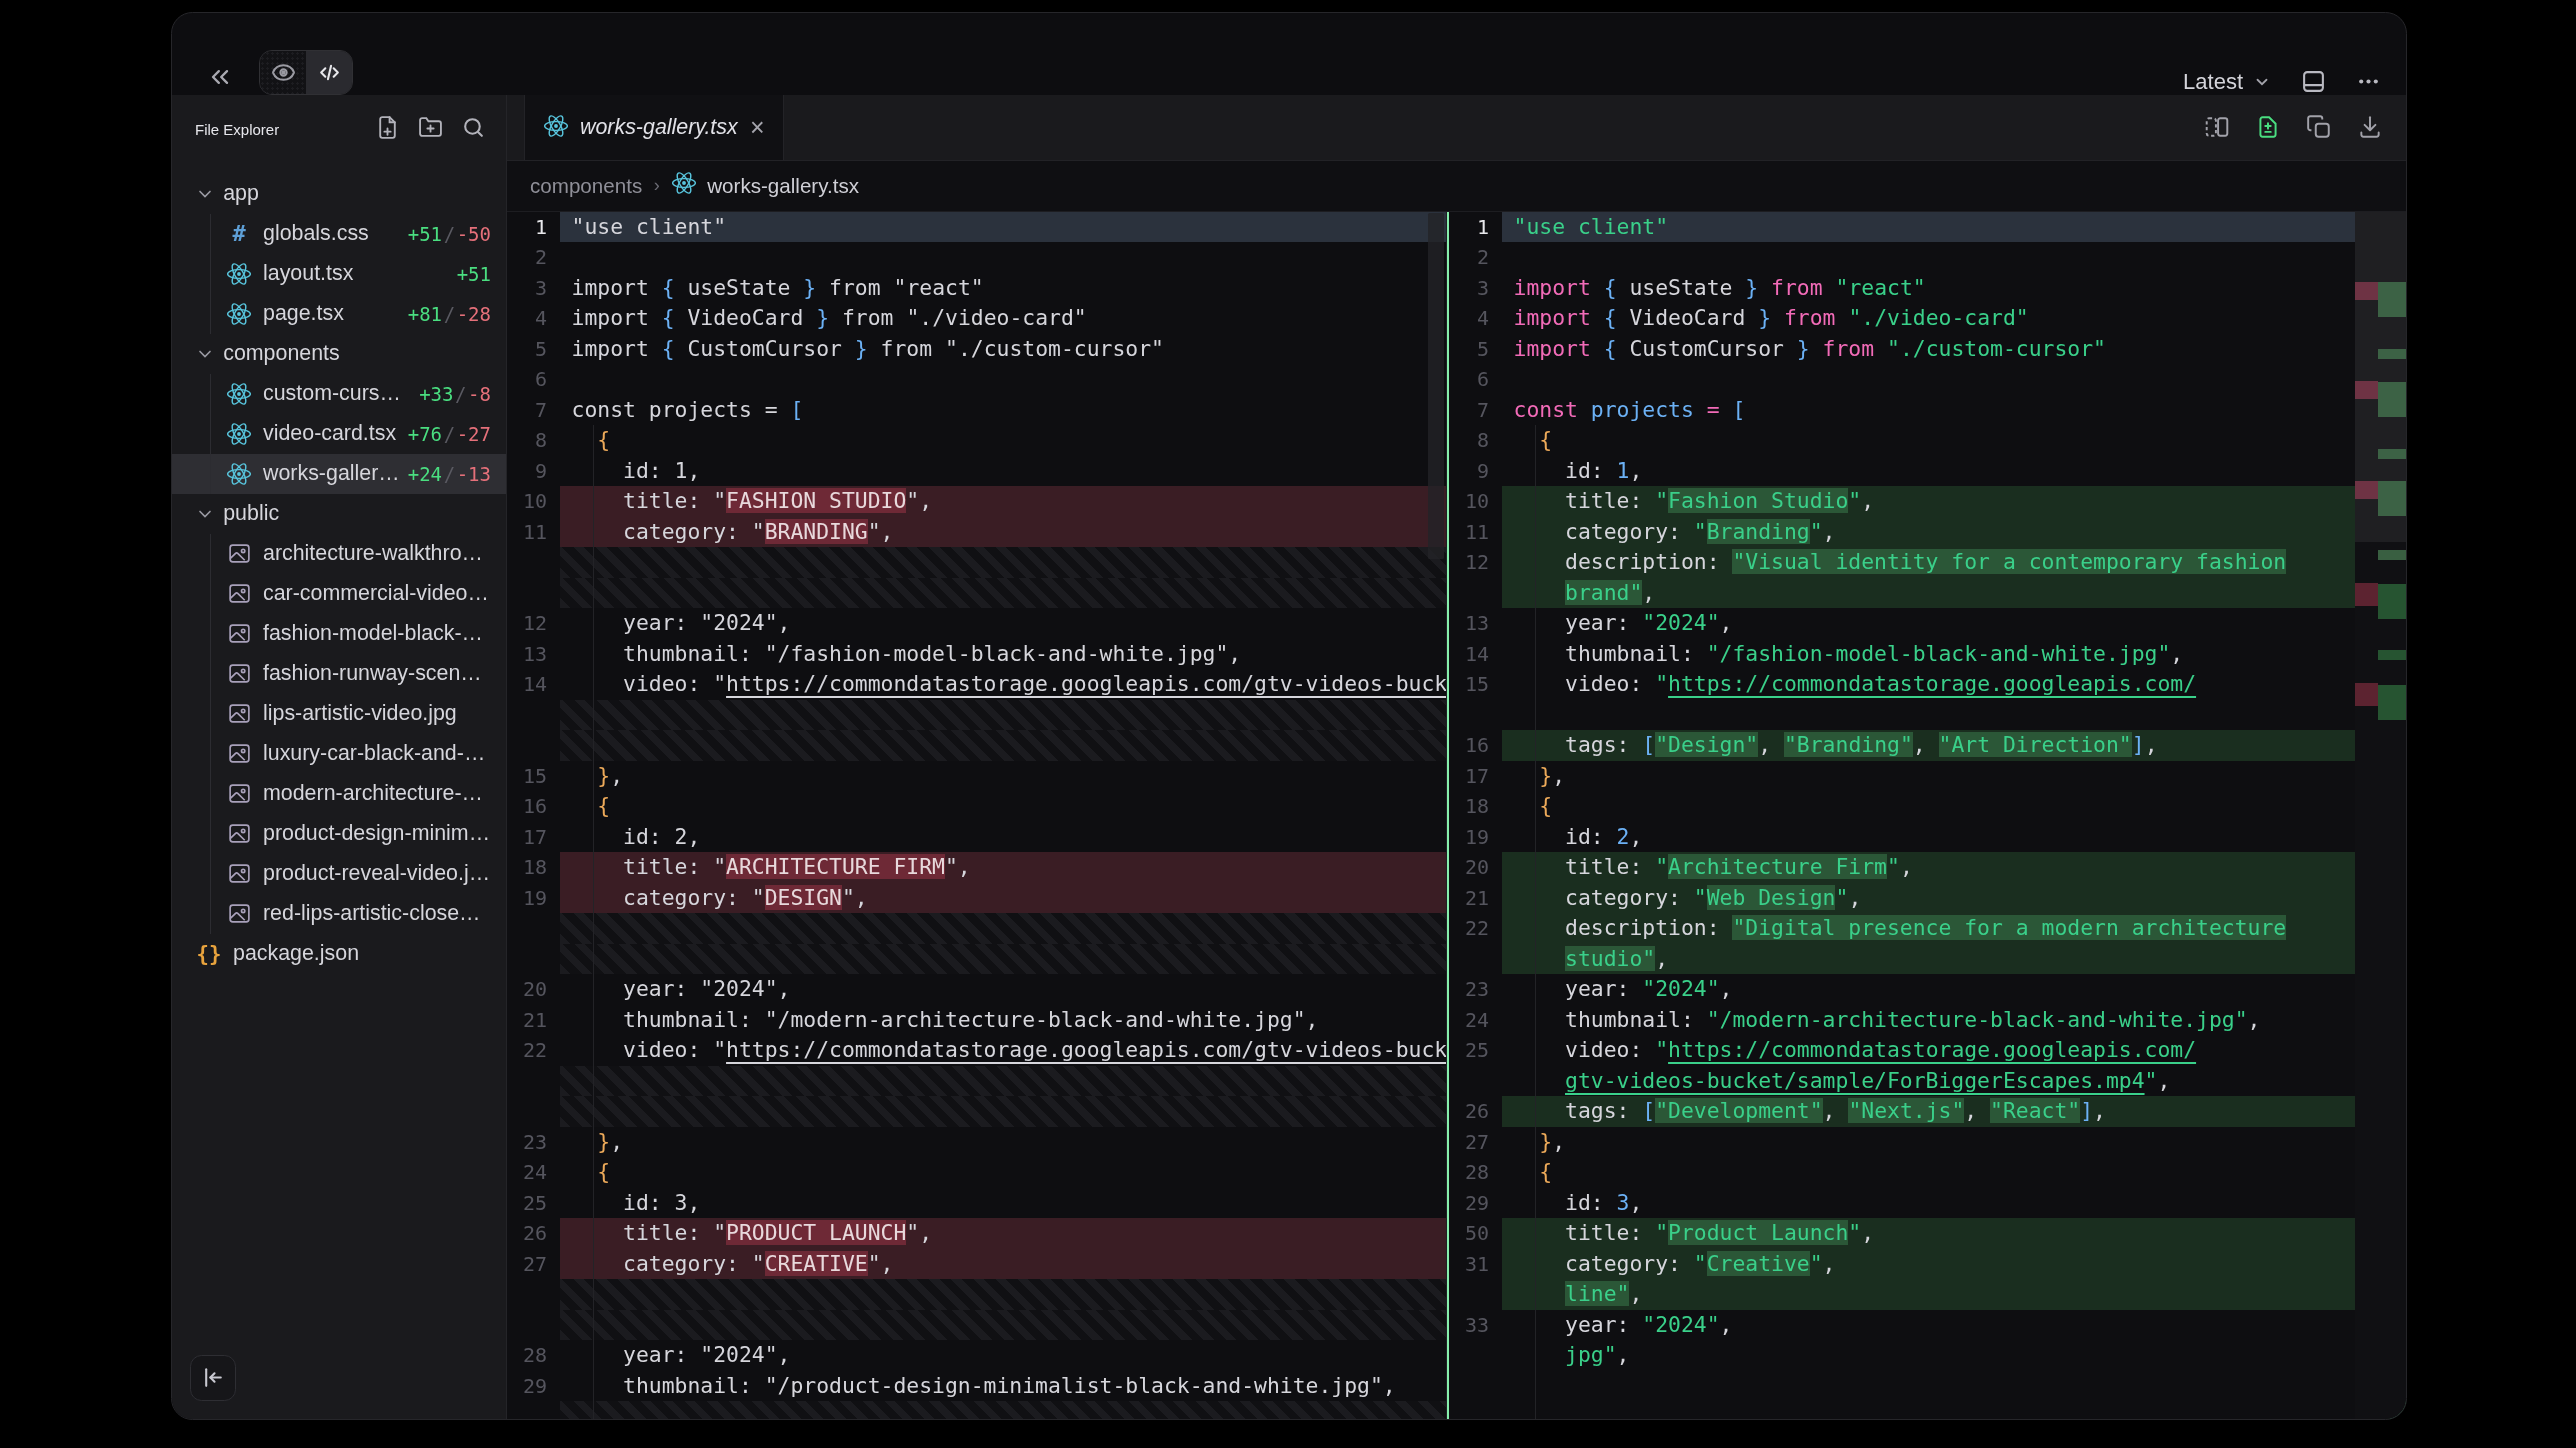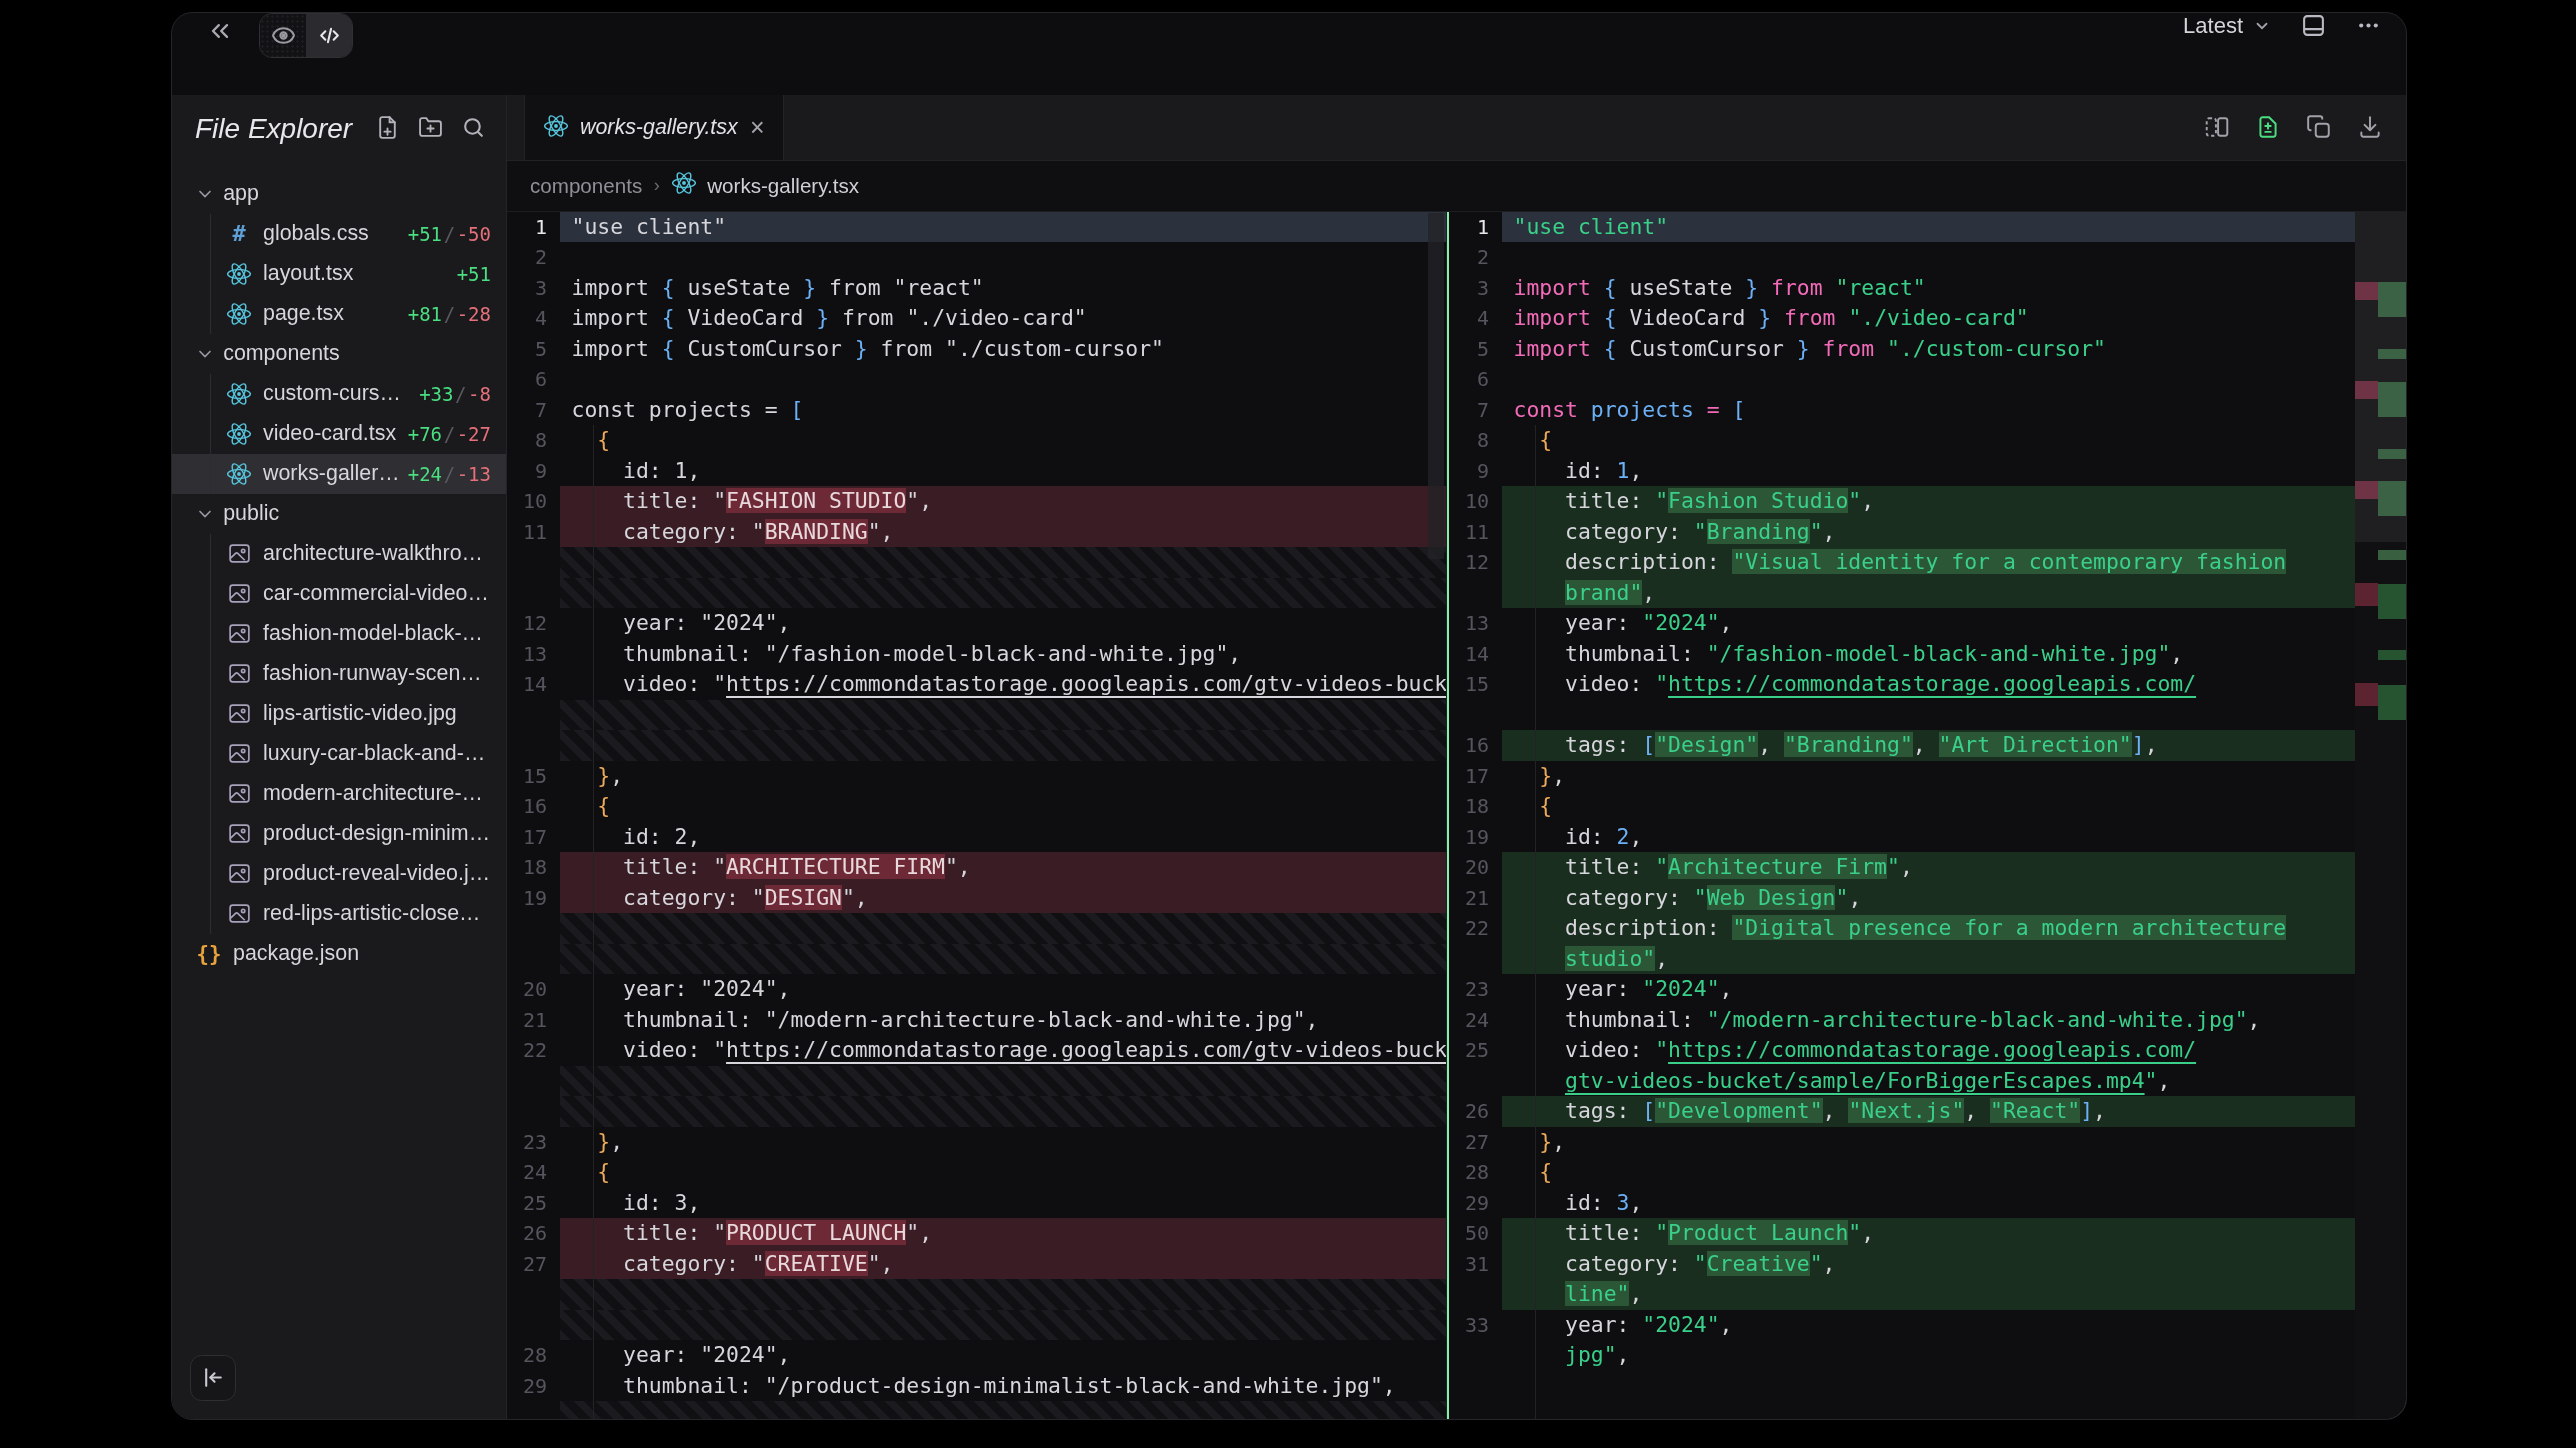--- a/index.html
+++ b/index.html
@@ -1,33 +1,33 @@
 <!DOCTYPE html>
 <html style="font-size:13px"><head>
 <meta charset="utf-8">
 <style>
   * { margin:0; padding:0; box-sizing:border-box; }
   html,body { width:2576px; height:1449px; background:#000; font-family:"Liberation Sans", sans-serif; overflow:hidden; }
   .window { position:absolute; left:171px; top:11.5px; width:2236px; height:1408px; background:#0d0d10; border:0.8px solid #26262a; border-radius:21.4px; overflow:hidden; }
 
   
-  .topbar { position:absolute; left:0; top:0; right:0; height:82px; display:flex; align-items:flex-start; padding:0 25px 0 30px; }
+  .topbar { position:absolute; left:0; top:0; right:0; height:82px; display:flex; align-items:flex-end; padding:0 25px 0 30px; }
   .tb-collapse { color:#a8a8b0; width:36px; height:36px; display:flex; align-items:center; justify-content:center; cursor:pointer; }
   .toggle-group { margin-left:21.4px; display:flex; border:0.8px solid #303034; border-radius:13px; overflow:hidden; background:#141417; }
   .toggle-seg { width:46px; height:43px; display:flex; align-items:center; justify-content:center; color:#9a9aa2; }
   .toggle-seg.eye { background:radial-gradient(#1d1d21 1.2px, #121215 1.2px); background-size:5px 5px; }
   .toggle-seg.code-active { background:#2a2a2f; color:#e6e6ea; }
   .tb-right { margin-left:auto; display:flex; align-items:center; gap:30px; color:#c9c9d1; }
   .latest { display:flex; align-items:center; gap:10px; font-size:22px; color:#d4d4da; cursor:pointer; }
   .tb-icon { color:#b9b9c1; display:flex; cursor:pointer; }
 
   
   .sidebar { position:absolute; left:0; top:82px; bottom:0; width:335px; background:#1a1a1d; border-right:0.8px solid #242428; }
   .sb-header { height:69px; display:flex; align-items:center; padding:0 20px 0 23px; }
-  .sb-title { font-size:28px; color:#e7e7ec; flex:1;font-style:italic; }
+  .sb-title { font-size:15px; color:#e7e7ec; flex:1; }
   .sb-actions { display:flex; gap:18px; color:#b2b2ba; }
   .sb-actions svg { cursor:pointer; }
   .tree { position:absolute; top:79px; left:0; right:0; bottom:82px; overflow:hidden; }
   .tree-row { height:40px; display:flex; align-items:center; padding:0 15px 0 23px; font-size:21.4px; color:#d6d6dc; cursor:pointer; position:relative; }
   .tree-row.depth1 { padding-left:53px; }
   .tree-row.selected { background:#2e2e33; }
   .tree-row .chev { display:flex; margin-right:8.2px; color:#9a9aa3; }
   .tree-row .ficon { display:flex; width:28px; margin-right:10px; align-items:center; justify-content:center; flex:none; }
   .tree-row .lbl { white-space:nowrap; overflow:hidden; flex:1; }
   .stats { font-family:"DejaVu Sans Mono", monospace; font-size:19px; margin-left:8.2px; white-space:nowrap; }

